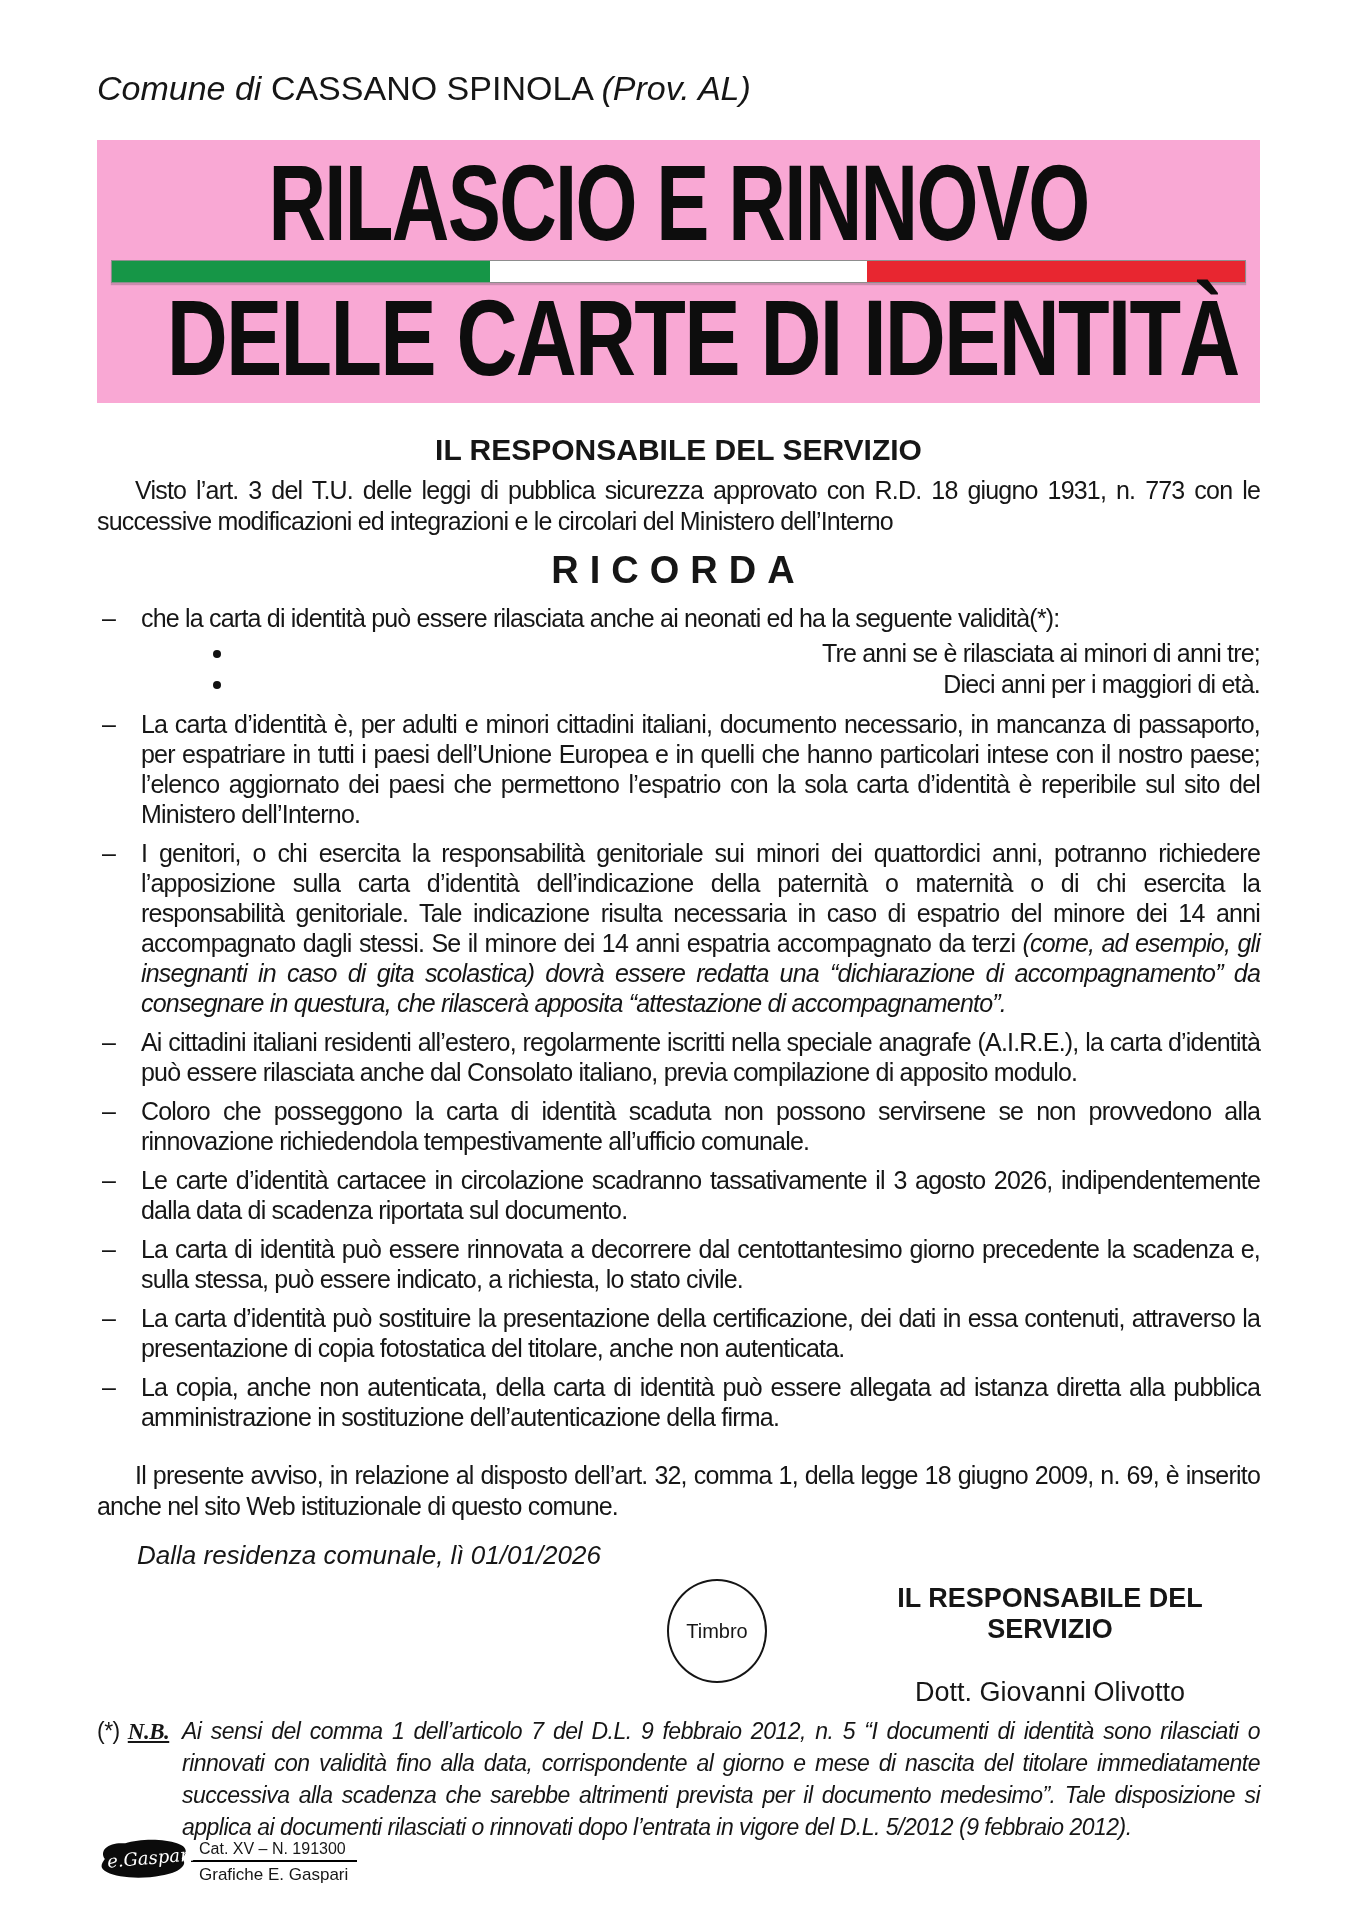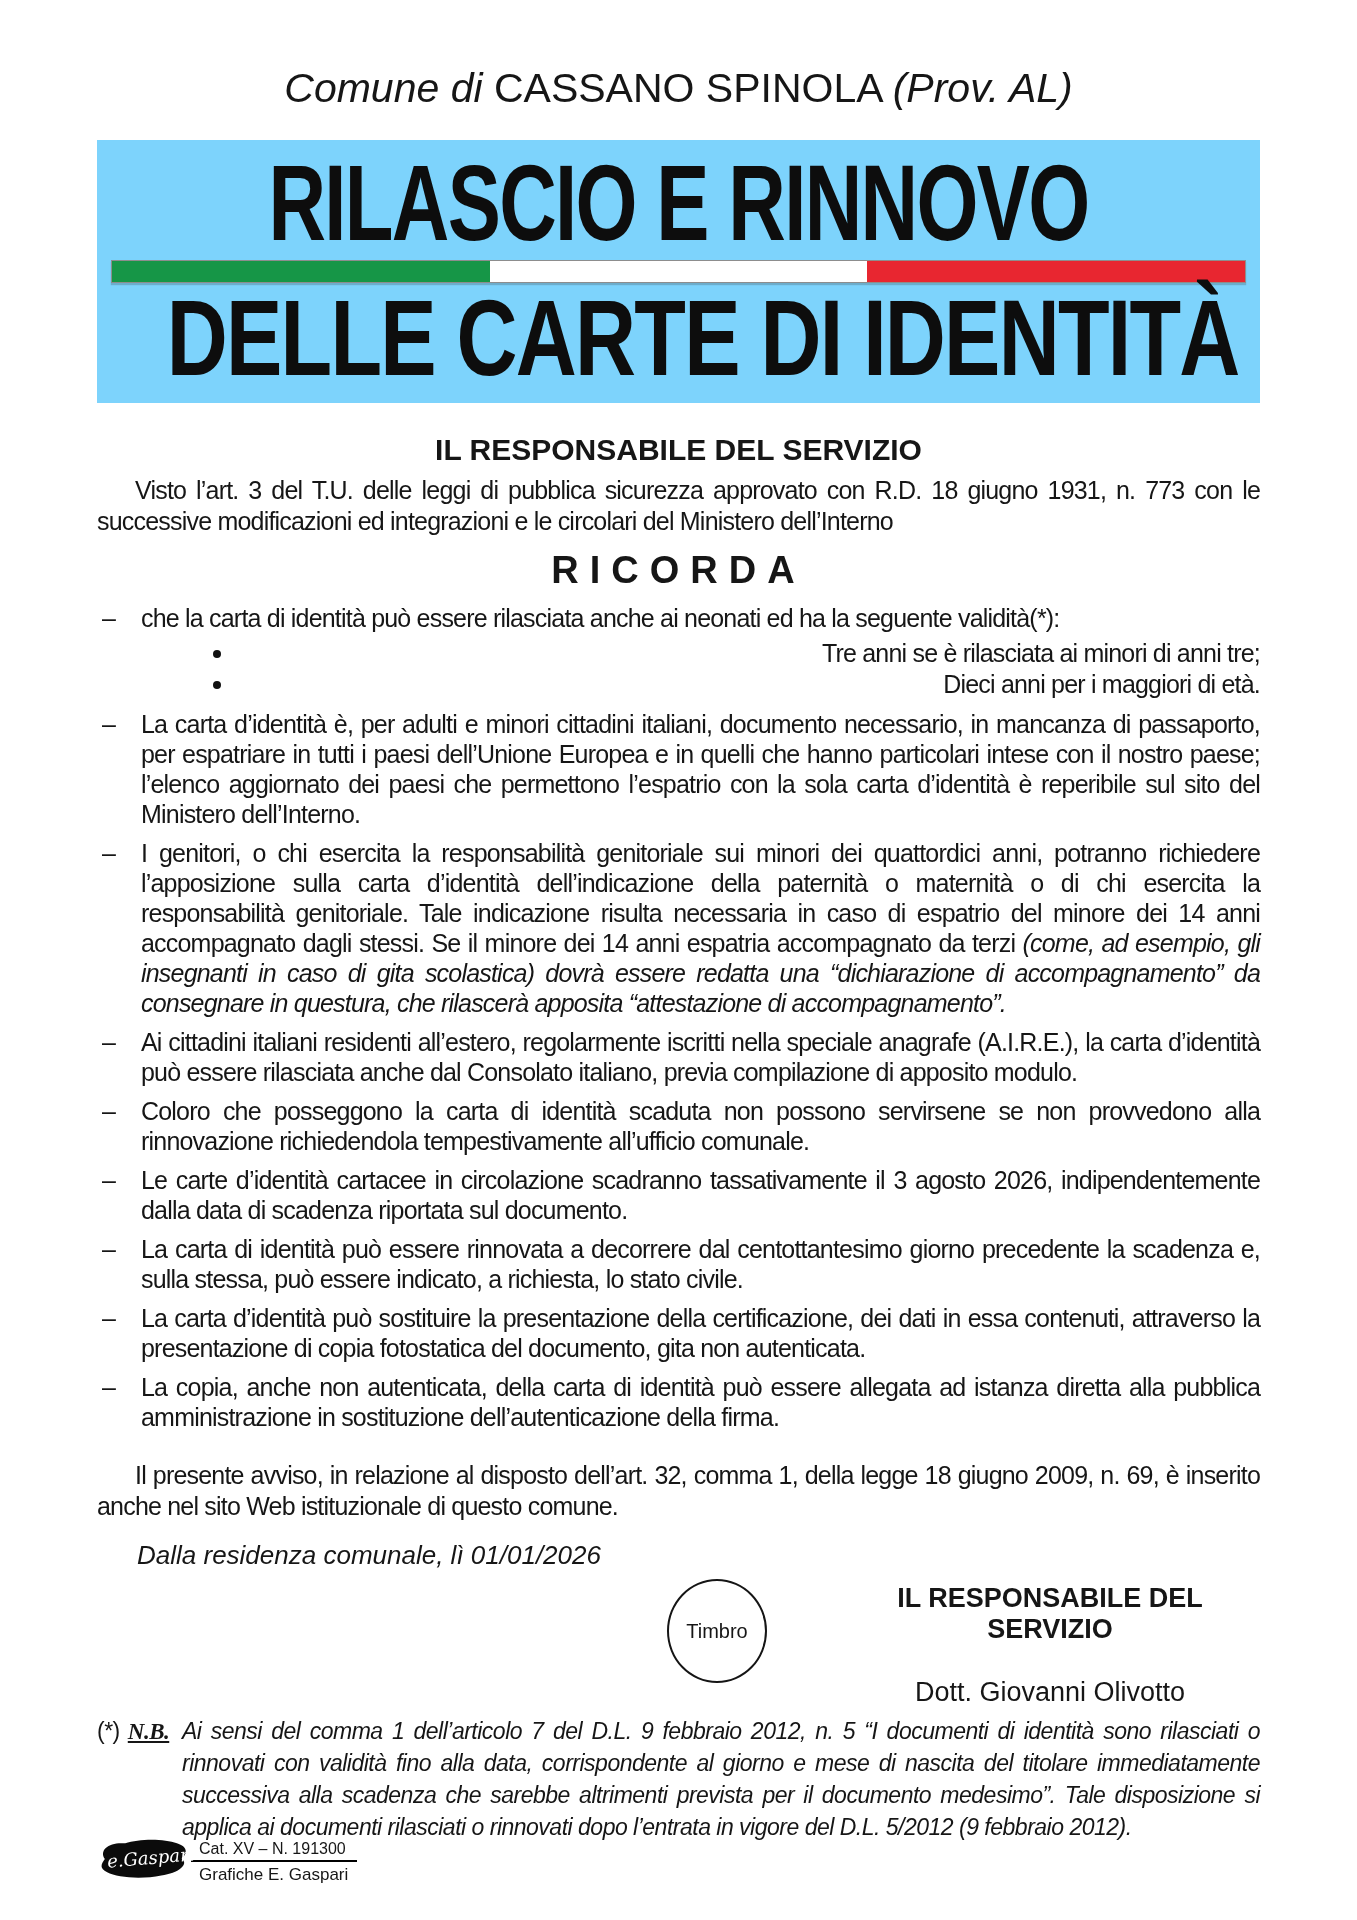--- a/index.html
+++ b/index.html
@@ -1,21 +1,21 @@
 <!DOCTYPE html>
 <html lang="it"><head>
 <meta charset="utf-8">
 <style>
   html,body{margin:0;padding:0;}
   .doc{position:relative;width:1357px;height:1920px;background:#ffffff;overflow:hidden;
        font-family:"Liberation Sans",sans-serif;color:#161616;}
   .content{padding:68px 97px 0 97px;}
 
   
-  .hdr{text-align:center;font-size:41px;line-height:40px;}
+  .hdr{font-size:34px;line-height:40px;}
   .hdr .seg-i{font-style:italic;}
 
   
   .banner{margin-top:18px;padding:12px 0 14px 0;text-align:center;}
   .bt{display:block;font-weight:bold;font-size:96px;line-height:102px;
       letter-spacing:-2px;white-space:nowrap;color:#0d0d0d;}
   .bt1{transform:scale(0.83,1.12);}
   .bt2{transform:scale(0.88,1.12);}
   .flag{display:flex;height:21px;margin:6px 14px 4px 14px;border:1px solid #8d8d8d;
         box-shadow:0 2px 1px rgba(60,60,60,0.25);}
@@ -68,21 +68,21 @@
   .pub-bottom{display:block;font-size:17px;line-height:20px;padding:3px 8px 0 8px;white-space:nowrap;}
 </style>
 </head>
 <body>
 
 <div class="doc">
   <div class="content">
 
     <div class="hdr"><span class="seg-i">Comune di </span><span>CASSANO SPINOLA </span><span class="seg-i">(Prov. AL)</span></div>
 
-    <div class="banner" style="background: #7dd3fc; margin-top: 32px;">
+    <div class="banner" style="background: #f9a8d4; margin-top: 32px;">
       <span class="bt bt1">RILASCIO E RINNOVO</span>
       <div class="flag">
         <span style="background: rgb(22, 150, 71);"></span>
         <span style="background: rgb(255, 255, 255);"></span>
         <span style="background: rgb(232, 38, 48);"></span>
       </div>
       <span class="bt bt2">DELLE CARTE DI IDENTITÀ</span>
     </div>
 
     <div class="role-heading">IL RESPONSABILE DEL SERVIZIO</div>
@@ -133,21 +133,21 @@
         <span><span>Le carte d’identità cartacee in circolazione scadranno tassativamente il 3 agosto 2026, indipendentemente dalla data di scadenza riportata sul documento.</span></span>
       </div>
 
       <div class="li">
         <span class="dash">–</span>
         <span><span>La carta di identità può essere rinnovata a decorrere dal centottantesimo giorno precedente la scadenza e, sulla stessa, può essere indicato, a richiesta, lo stato civile.</span></span>
       </div>
 
       <div class="li">
         <span class="dash">–</span>
-        <span><span>La carta d’identità può sostituire la presentazione della certificazione, dei dati in essa contenuti, attraverso la presentazione di copia fotostatica del documento, gita non autenticata.</span></span>
+        <span><span>La carta d’identità può sostituire la presentazione della certificazione, dei dati in essa contenuti, attraverso la presentazione di copia fotostatica del titolare, anche non autenticata.</span></span>
       </div>
 
       <div class="li">
         <span class="dash">–</span>
         <span><span>La copia, anche non autenticata, della carta di identità può essere allegata ad istanza diretta alla pubblica amministrazione in sostituzione dell’autenticazione della firma.</span></span>
       </div>
 
     </div>
 
     <p class="para indent closing" style="margin:28px 0 0 0;">Il presente avviso, in relazione al disposto dell’art. 32, comma 1, della legge 18 giugno 2009, n. 69, è inserito anche nel sito Web istituzionale di questo comune.</p>

